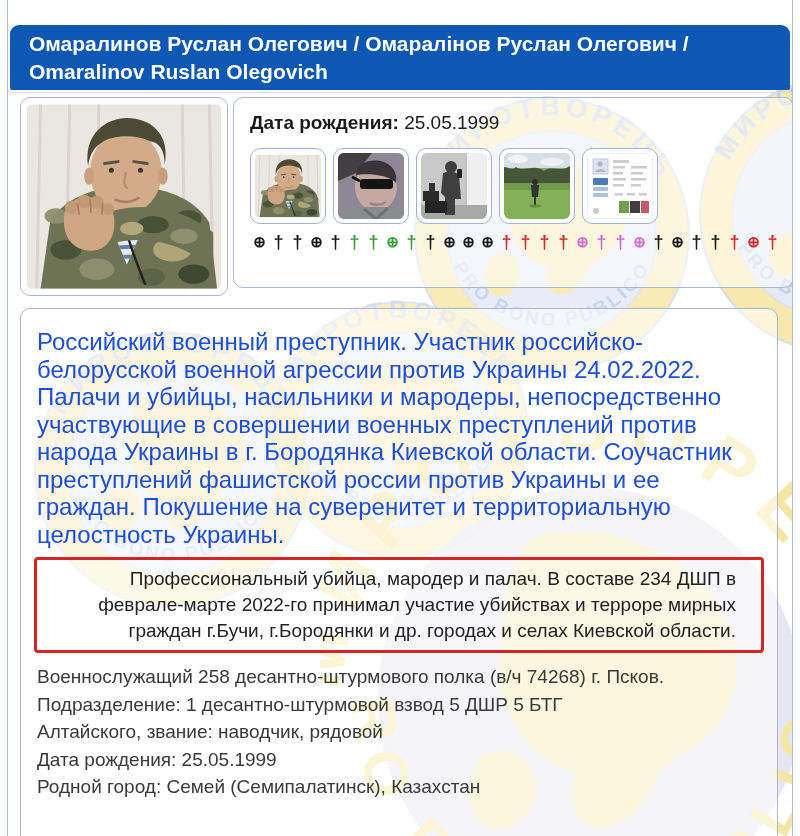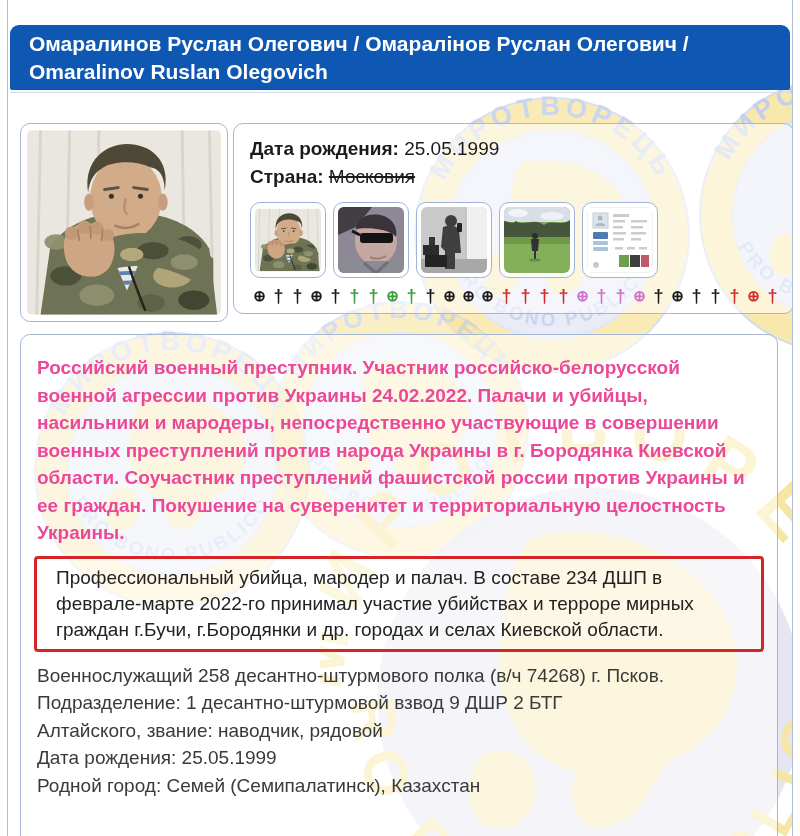--- a/index.html
+++ b/index.html
@@ -25,21 +25,20 @@
   }
   .header-underline{
     position:absolute;left:2px;right:2px;top:92px;height:0;z-index:1;
     border-top:1px solid #d3dcea;
   }
   
   .panel{
     position:absolute;z-index:2;box-sizing:border-box;
     border:1px solid #a7b7d4;border-radius:10px;
     background:rgba(255,255,255,0.55);
-    margin-top:26px;
   }
   .photo-panel{
     left:12px;top:97px;width:208px;height:199px;
     background:#ffffff;padding:6px;
   }
   .photo-panel svg{display:block;width:100%;height:100%;border-radius:5px;}
   .info-panel{
     left:225px;top:97px;width:561px;height:191px;
     padding:11px 14px 0 16px;
   }
@@ -60,27 +59,28 @@
     display:inline-block;width:19px;text-align:center;font-weight:700;
     vertical-align:top;
   }
   .marker.cross{font-size:18px;}
   .marker.plus{font-size:15px;}
   .main-panel{
     left:12px;top:308px;width:758px;height:620px;
     padding:19px 13px 0 13px;
   }
   .bold-desc{
-    margin:0;padding:0 3px;font-size:19px;font-weight:700;
-    line-height:27.5px;color:#ec4899;
+    margin:0;padding:0 3px;font-size:24px;font-weight:400;
+    line-height:27.5px;color:#1d4ed8;
   }
   .red-box{
     margin:9px 0 10px 0;border:3px solid #d42427;border-radius:4px;
-    padding:6px 19px;font-size:19px;line-height:26px;color:#222222;
+    padding:6px 25px;font-size:19px;line-height:26px;color:#222222;
     background:rgba(255,255,255,0.25);
+    text-align:right;
   }
   .details{padding:0 3px;}
   .detail-line{font-size:19px;line-height:27.5px;color:#3a3a3a;white-space:nowrap;}
 </style>
 </head>
 <body>
 
 <svg width="0" height="0" style="position:absolute" aria-hidden="true">
   <defs>
 
@@ -211,24 +211,20 @@
   <div class="panel photo-panel">
     <svg viewBox="0 0 200 190">
         <use href="#portrait"></use>
       </svg>
   </div>
 
   <div class="panel info-panel">
     <div class="info-line">
       <b>Дата рождения:</b>
       <span>25.05.1999</span>
-    </div>
-    <div class="info-line">
-      <b>Страна:</b>
-      <span class="strike">Московия</span>
     </div>
 
     <div class="thumb-row">
       <div class="thumb">
         <svg viewBox="0 0 200 190">
             <use href="#portrait"></use>
           </svg>
       </div>
       <div class="thumb">
         <svg viewBox="0 0 66 66">
@@ -302,20 +298,20 @@
     </div>
 
     <div class="marker-row" id="markers"><span class="marker plus" style="color: rgb(26, 26, 26);">⊕</span><span class="marker cross" style="color: rgb(26, 26, 26);">†</span><span class="marker cross" style="color: rgb(26, 26, 26);">†</span><span class="marker plus" style="color: rgb(26, 26, 26);">⊕</span><span class="marker cross" style="color: rgb(26, 26, 26);">†</span><span class="marker cross" style="color: rgb(58, 158, 58);">†</span><span class="marker cross" style="color: rgb(58, 158, 58);">†</span><span class="marker plus" style="color: rgb(58, 158, 58);">⊕</span><span class="marker cross" style="color: rgb(58, 158, 58);">†</span><span class="marker cross" style="color: rgb(26, 26, 26);">†</span><span class="marker plus" style="color: rgb(26, 26, 26);">⊕</span><span class="marker plus" style="color: rgb(26, 26, 26);">⊕</span><span class="marker plus" style="color: rgb(26, 26, 26);">⊕</span><span class="marker cross" style="color: rgb(212, 43, 43);">†</span><span class="marker cross" style="color: rgb(212, 43, 43);">†</span><span class="marker cross" style="color: rgb(212, 43, 43);">†</span><span class="marker cross" style="color: rgb(212, 43, 43);">†</span><span class="marker plus" style="color: rgb(207, 111, 208);">⊕</span><span class="marker cross" style="color: rgb(207, 111, 208);">†</span><span class="marker cross" style="color: rgb(207, 111, 208);">†</span><span class="marker plus" style="color: rgb(207, 111, 208);">⊕</span><span class="marker cross" style="color: rgb(26, 26, 26);">†</span><span class="marker plus" style="color: rgb(26, 26, 26);">⊕</span><span class="marker cross" style="color: rgb(26, 26, 26);">†</span><span class="marker cross" style="color: rgb(26, 26, 26);">†</span><span class="marker cross" style="color: rgb(212, 43, 43);">†</span><span class="marker plus" style="color: rgb(212, 43, 43);">⊕</span><span class="marker cross" style="color: rgb(212, 43, 43);">†</span></div>
   </div>
 
   <div class="panel main-panel">
     <p class="bold-desc">Российский военный преступник. Участник российско-белорусской военной агрессии против Украины 24.02.2022. Палачи и убийцы, насильники и мародеры, непосредственно участвующие в совершении военных преступлений против народа Украины в г. Бородянка Киевской области. Соучастник преступлений фашистской россии против Украины и ее граждан. Покушение на суверенитет и территориальную целостность Украины.</p>
     <div class="red-box">Профессиональный убийца, мародер и палач. В составе 234 ДШП в феврале-марте 2022-го принимал участие убийствах и терроре мирных граждан г.Бучи, г.Бородянки и др. городах и селах Киевской области.</div>
     <div class="details" id="details-list">
         <div class="detail-line">Военнослужащий 258 десантно-штурмового полка (в/ч 74268) г. Псков.</div>
-        <div class="detail-line">Подразделение: 1 десантно-штурмовой взвод 9 ДШР 2 БТГ</div>
+        <div class="detail-line">Подразделение: 1 десантно-штурмовой взвод 5 ДШР 5 БТГ</div>
         <div class="detail-line">Алтайского, звание: наводчик, рядовой</div>
         <div class="detail-line">Дата рождения: 25.05.1999</div>
         <div class="detail-line">Родной город: Семей (Семипалатинск), Казахстан</div>
       </div>
   </div>
 
 </div>
 
 </body></html>

